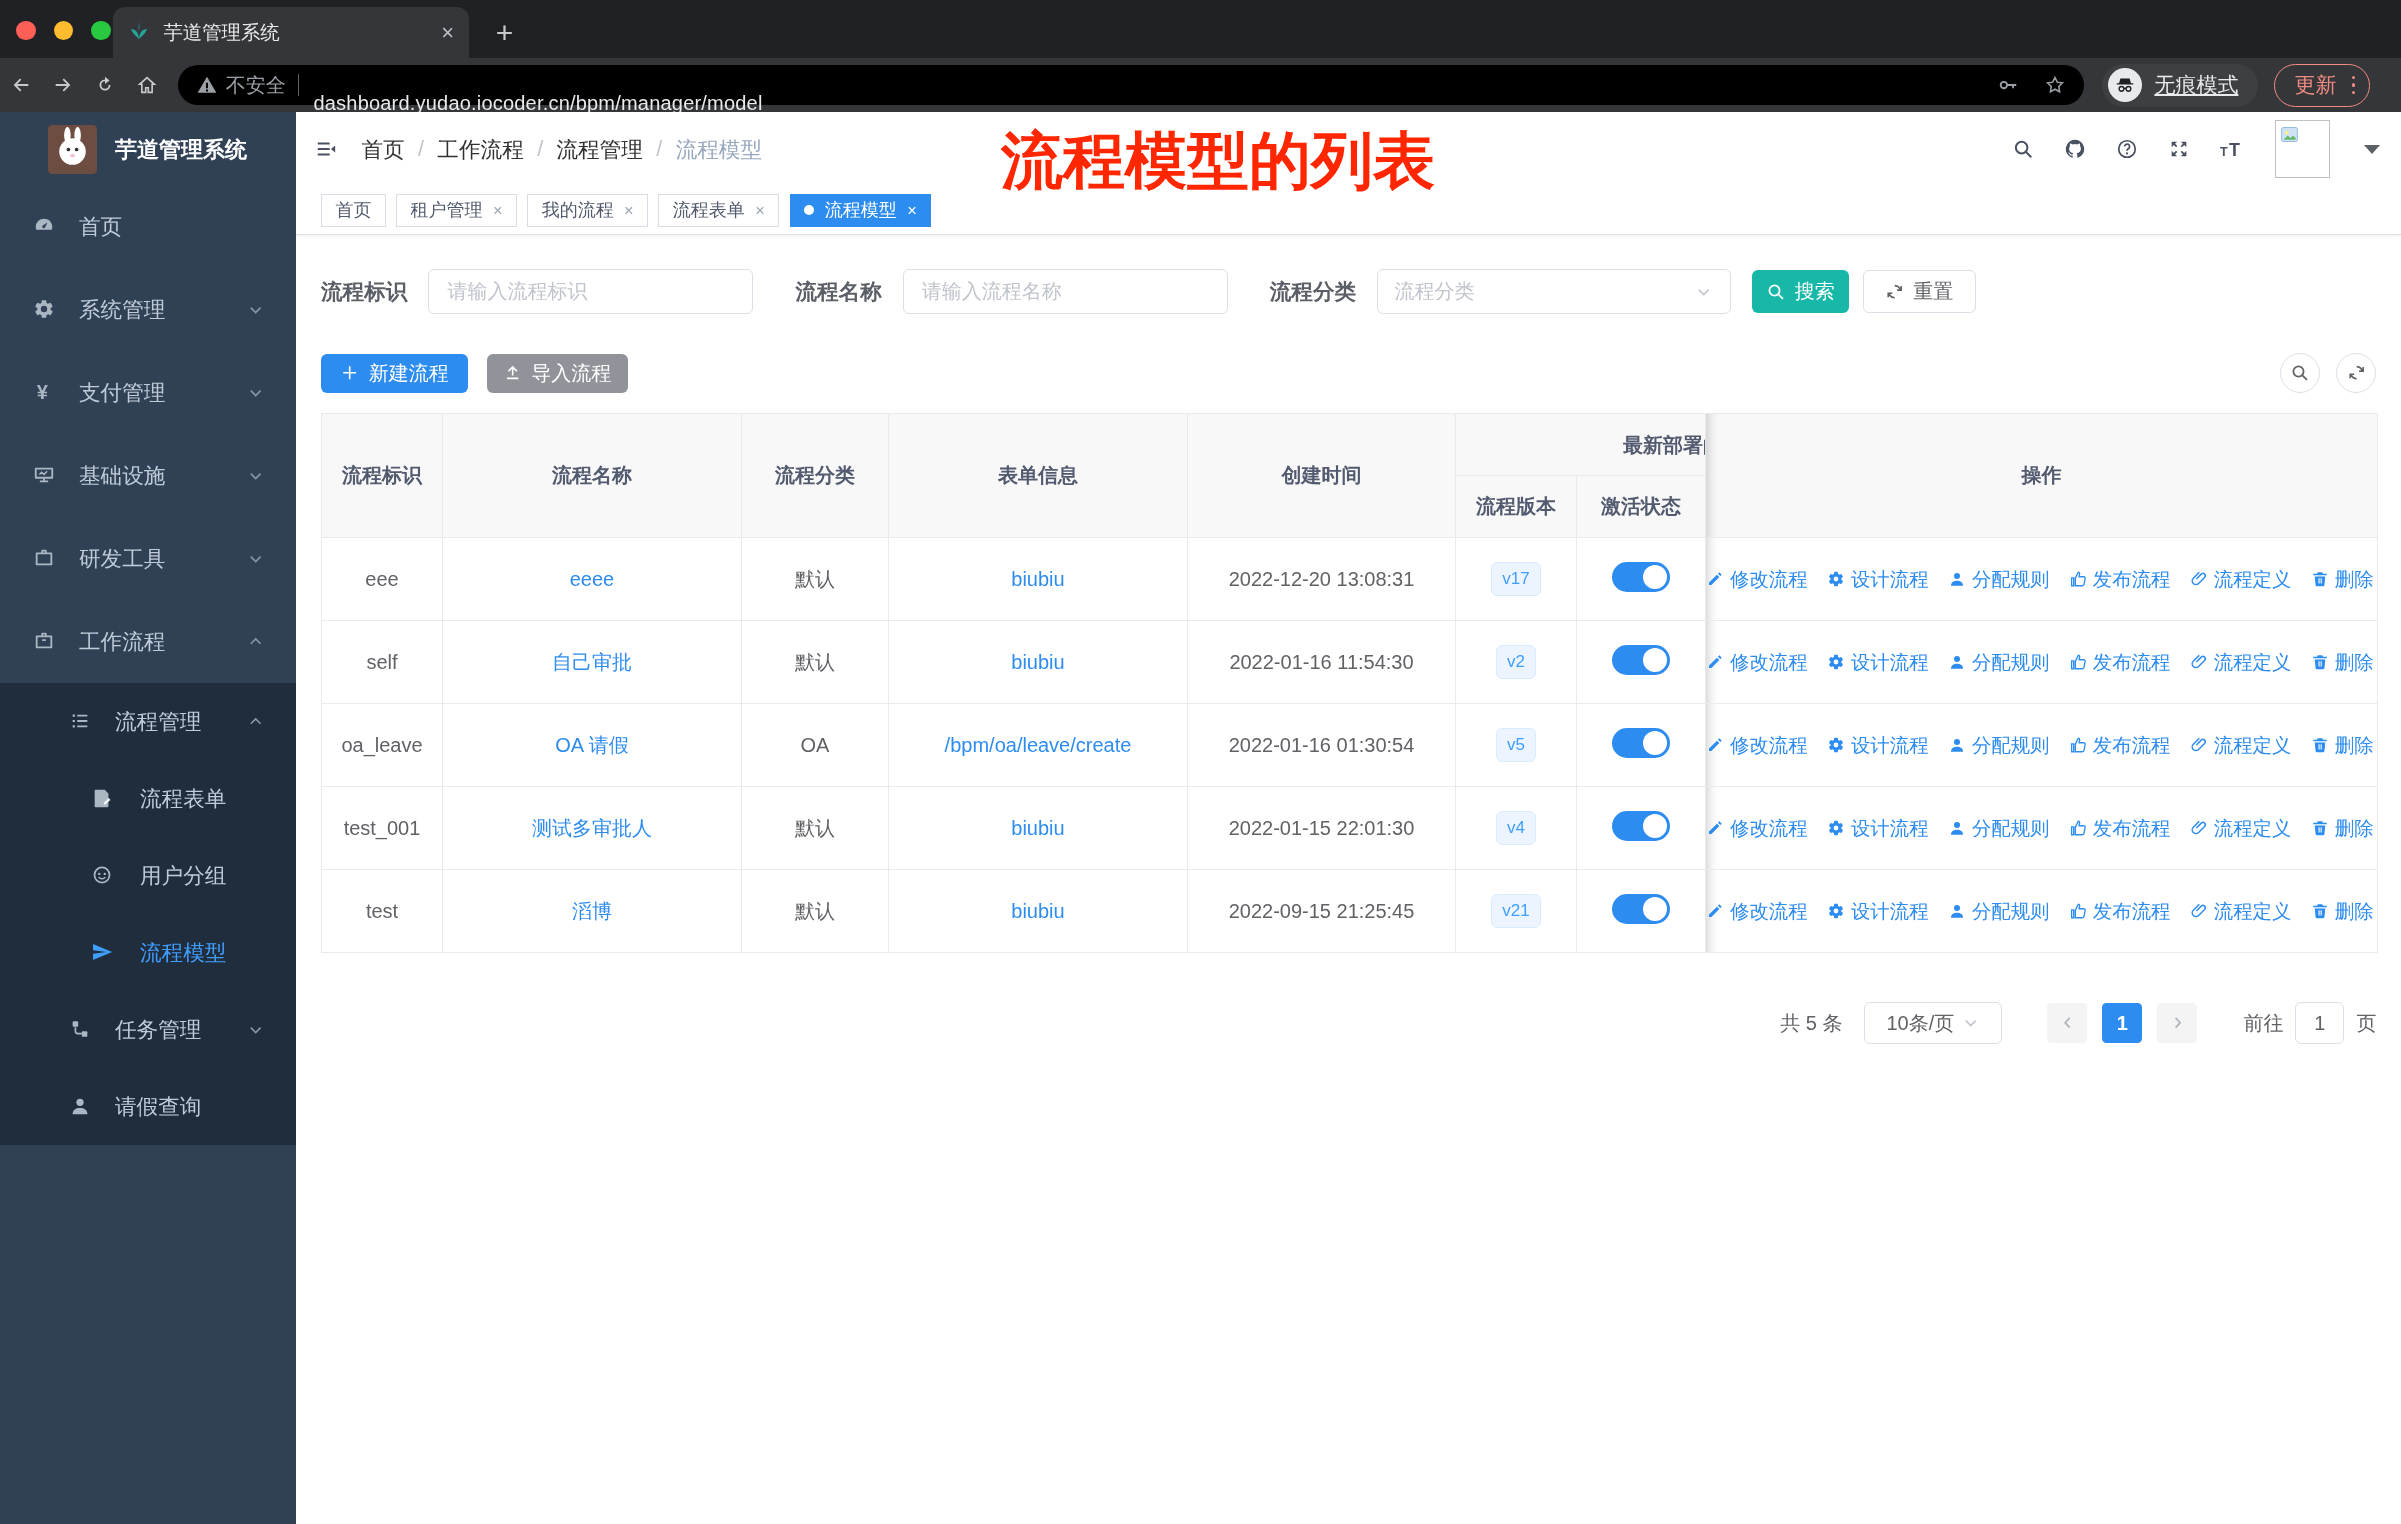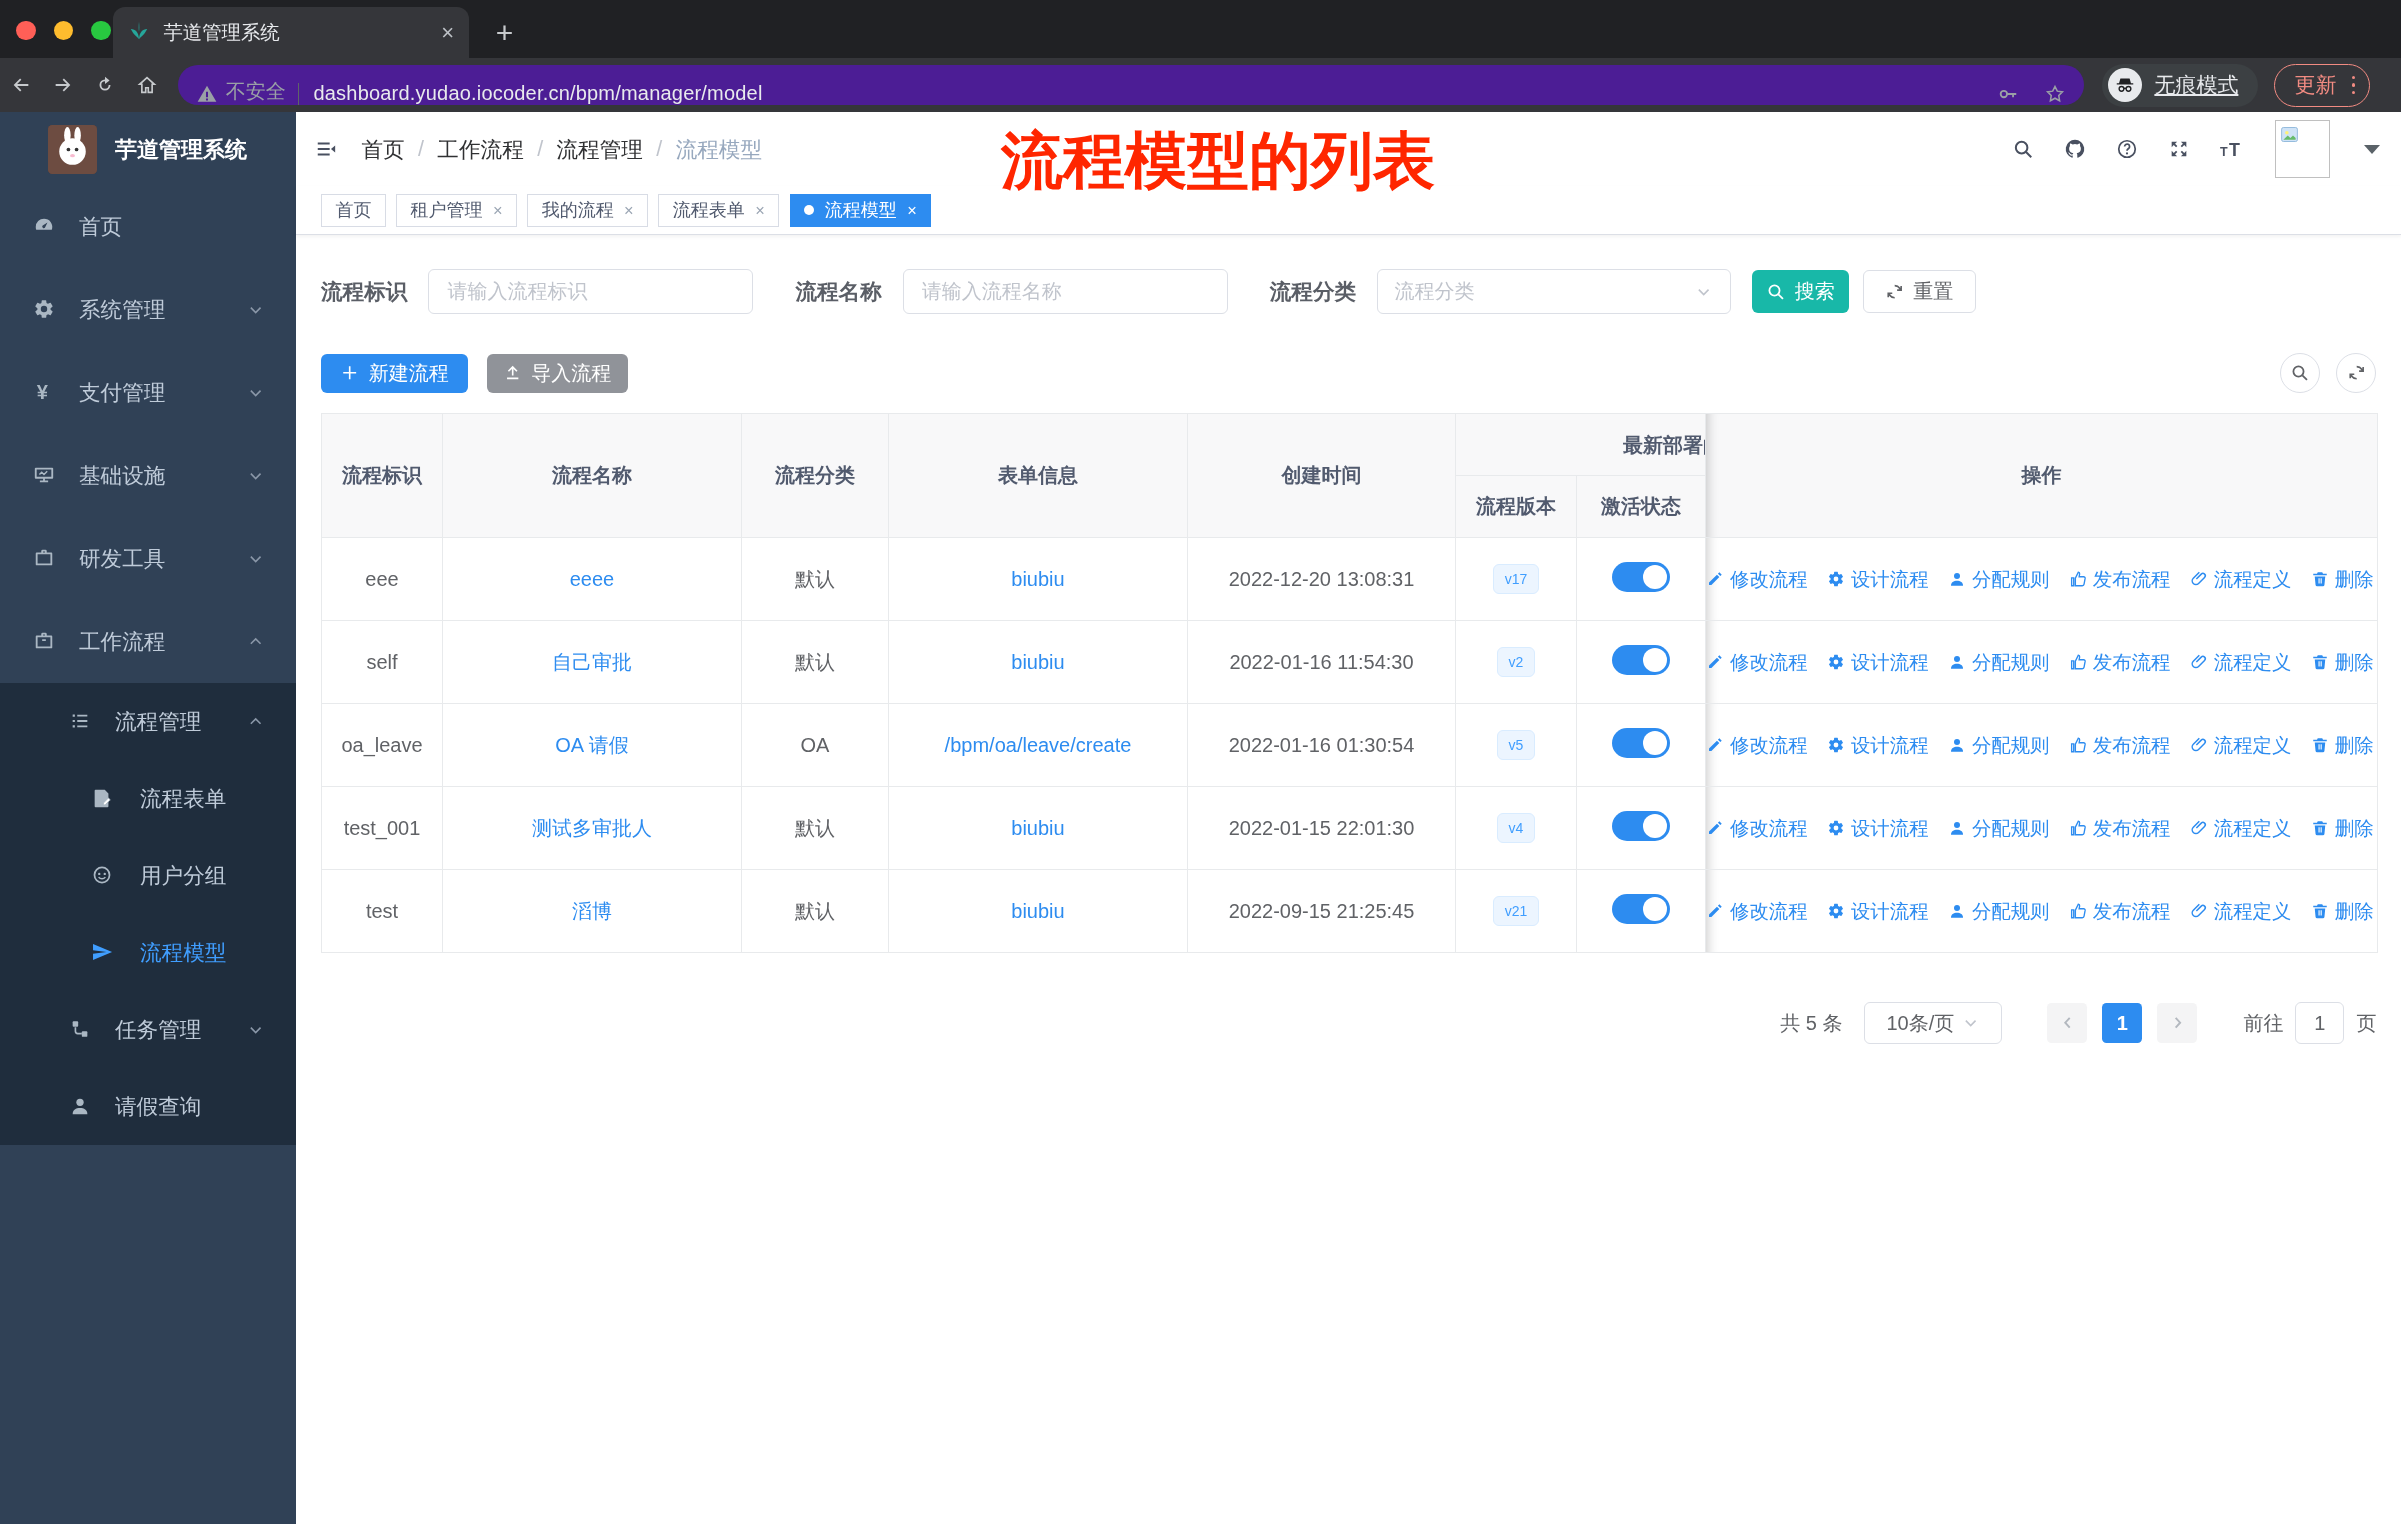--- a/index.html
+++ b/index.html
@@ -15,22 +15,22 @@
   .tl.r{background:#ff5f57}.tl.y{background:#febc2e}.tl.g{background:#28c840}
   .btab { position:absolute; left:113px; top:7.4px; width:356px; height:51px; background:#35363a;
     border-radius:12px 12px 0 0; display:flex; align-items:center; padding:0 15px; color:#e8eaed; font-size:19.4px; }
   .btab .fav { margin-right:13.4px; color:#26a69a; }
   .btab-close { margin-left:auto; color:#bdc1c6; font-size:22px; cursor:pointer; }
   .newtab { position:absolute; left:485px; top:13.4px; width:39px; height:39px; color:#c7cacd; font-size:30px;
     display:flex; align-items:center; justify-content:center; border-radius:50%; }
   .chrome-toolbar { position:absolute; left:0; top:58px; width:2401px; height:54px; background:#35363a;
     display:flex; align-items:center; }
   .nav-ic { width:42px; height:42px; display:flex; align-items:center; justify-content:center; color:#c7cacd; }
-  .urlbar { margin-left:10.4px; width:1906px; height:40px; background:#4c1d95; border-radius:20px;
-    display:flex; align-items:flex-end; padding:0 18px; color:#9aa0a6; font-size:20px; }
+  .urlbar { margin-left:10.4px; width:1906px; height:40px; background:#000000; border-radius:20px;
+    display:flex; align-items:center; padding:0 18px; color:#9aa0a6; font-size:20px; }
   .urlbar .sec { margin:0 12px 0 7.4px; }
   .urlbar .div { width:0.7px; height:22px; background:#5f6368; margin-right:15px; }
   .urlbar .url { color:#e8eaed; letter-spacing:0.2px;margin-top:36px; }
   .urlbar .sp { flex:1; }
   .chip { margin-left:18px; height:43px; background:#3c4043; border-radius:21.6px; display:flex;
     align-items:center; padding:0 19.4px 0 6px; color:#e8eaed; font-size:21px;text-decoration:underline; }
   .chip .cir { width:34px; height:34px; border-radius:50%; background:#e8eaed; color:#202124;
     display:flex; align-items:center; justify-content:center; margin-right:12px; }
   .update { margin-left:16.4px; height:43px; border:1.5px solid #f28b82; border-radius:21.6px; color:#f28b82;
     display:flex; align-items:center; gap:15px; padding:0 13.4px 0 19.4px; font-size:21px; }
@@ -100,21 +100,21 @@
   
   table.grid { margin-top:20px; border-collapse:collapse; table-layout:fixed; width:2055px; font-size:20px; }
   .grid th, .grid td { border:0.7px solid #e8eaec; text-align:center; vertical-align:middle; color:#515a6e; }
   .grid th { background:#f8f8f9; font-weight:bold; height:62px; }
   .grid td { height:83px; color:#606266; }
   th.col-group { position:relative; overflow:hidden; }
   th.col-group .group-txt { position:absolute; left:167px; top:50%; transform:translateY(-50%); white-space:nowrap; }
   .col-op { box-shadow:inset 13.4px 0 12px -12px rgba(0,0,0,.22); }
   a.cell-link, .act { color:#2d8cf0; text-decoration:none; cursor:pointer; }
   .vtag { display:inline-block; background:#ecf5ff; border:0.7px solid #d9ecff; color:#409eff;
-    font-size:14px; border-radius:6px; padding:6px 10.4px; }
+    font-size:17px; border-radius:6px; padding:6px 10.4px; }
   .switch { width:58px; height:30px; border-radius:15px; background:#2d8cf0; position:relative;
     display:inline-block; cursor:pointer; }
   .switch::after { content:""; position:absolute; right:3px; top:3px; width:24px; height:24px;
     border-radius:50%; background:#fff; }
   .acts { display:flex; align-items:center; gap:19.4px; }
   .act { display:inline-flex; align-items:center; gap:6px; font-size:19.4px; white-space:nowrap; }
 
   
   .pager { margin-top:49px; display:flex; align-items:center; justify-content:flex-end; font-size:20px; color:#606266; }
   .pg-total { margin-right:22px; }

